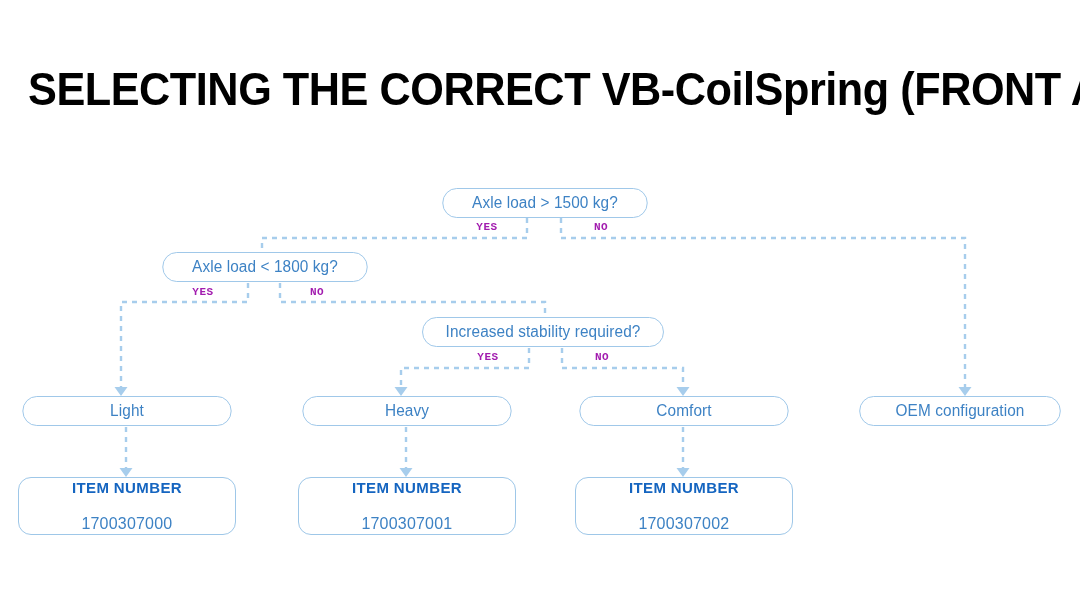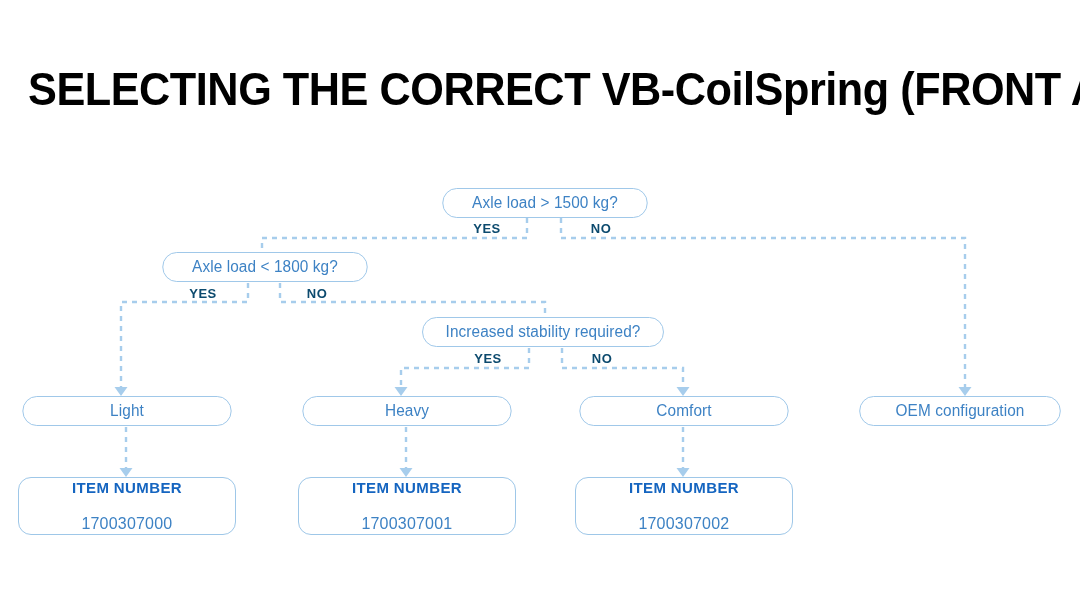--- a/index.html
+++ b/index.html
@@ -98,25 +98,25 @@
   .card-value {
     font-size: 16.5px;
     letter-spacing: 0.2px;
     color: #3d82c4;
     transform: scaleX(0.97);
   }
 
   
   .branch-label {
     position: absolute;
-    font-family: Liberation Sans, sans-serif;
+    font-family: Liberation Mono, monospace;
     font-weight: 700;
-    font-size: 13px;
+    font-size: 11px;
     letter-spacing: 0.5px;
-    color: #0c4a6e;
+    color: #a21caf;
     white-space: nowrap;
     transform: translateX(-50%);
   }
 </style>
 </head>
 <body>
 
 <div id="canvas">
 
   <div class="title">SELECTING THE CORRECT VB-CoilSpring (FRONT AXLE)</div>

